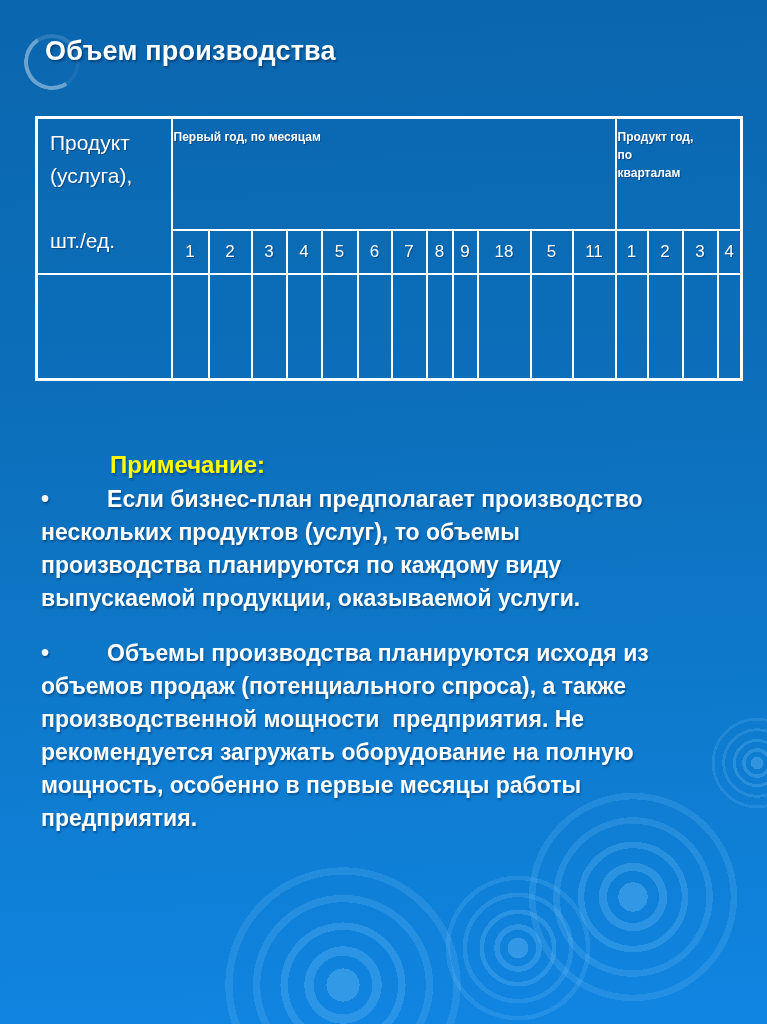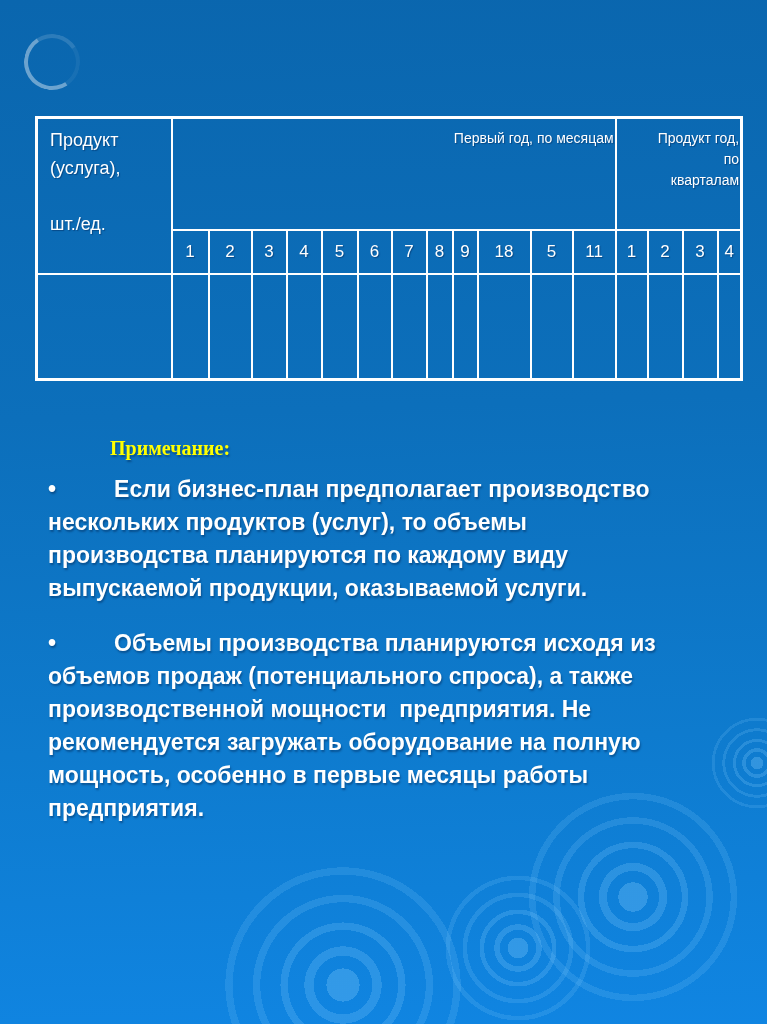--- a/index.html
+++ b/index.html
@@ -76,73 +76,74 @@
     text-shadow: 1px 1px 1px rgba(0,40,90,.5);
     overflow: hidden;
   }
   .row-groups  { height: 112px; }
   .row-numbers { height: 44px; }
   .row-data    { height: 106px; }
   th.product-cell {
     vertical-align: top;
     text-align: left;
     padding: 8px 4px 0 12px;
-    font-size: 18px;
+    font-size: 21px;
     line-height: 1.55;
     white-space: pre-line;
   }
   th.group-cell {
     vertical-align: top;
-    text-align: right;
+    text-align: left;
     padding-top: 9px;
-    font-size: 14px;
+    font-size: 12px;
     line-height: 1.5;
     white-space: pre-line;
+    font-weight: bold;
   }
   th.num-cell {
     vertical-align: middle;
     text-align: center;
     font-size: 17px;
     padding: 0;
   }
 
   .notes {
     position: absolute;
     left: 40px;
     top: 432px;
     width: 725px;
     color: #ffffff;
     font-weight: bold;
     font-size: 23px;
     line-height: 33px;
     text-shadow: 1px 2px 2px rgba(0,35,80,.45);
   }
   .note-heading {
-    margin: 0 0 2px 70px;
+    margin: 16px 0 2px 70px;
     color: #ffff00;
-    font-size: 20px;
-    font-family: Liberation Serif, serif;
-  }
-  .bullet-para { margin: 8px; }
+    font-size: 24px;
+  }
+  .bullet-para { margin: 1px; }
   .bullet-para + .bullet-para { margin-top: 22px; }
   .bullet-marker { display: inline; }
   .bullet-tab { display: inline-block; width: 58px; }
   .bullet-text { white-space: pre-wrap; }
 </style>
 </head>
 <body>
 
 <div class="slide">
 
   <div class="ripple ripple-a"></div>
   <div class="ripple ripple-b"></div>
   <div class="ripple ripple-c"></div>
   <div class="ripple ripple-d"></div>
   <div class="ripple-e"></div>
 
+  <h1 class="title">Объем производства</h1>
 
   <table class="prod-table">
     <colgroup>
       <col style="width:135px">
         <col style="width:37px">
         <col style="width:43px">
         <col style="width:35px">
       <col style="width:35px">
         <col style="width:36px">
         <col style="width:34px">

